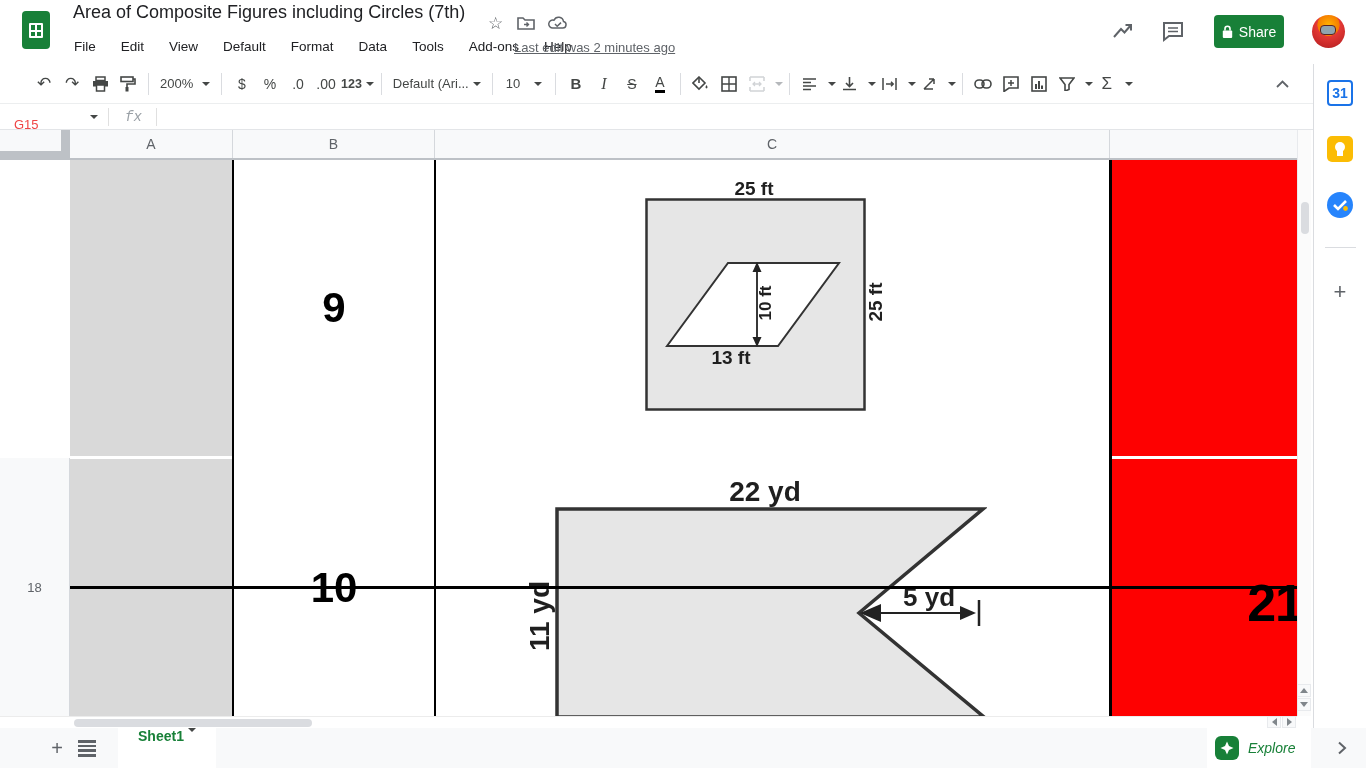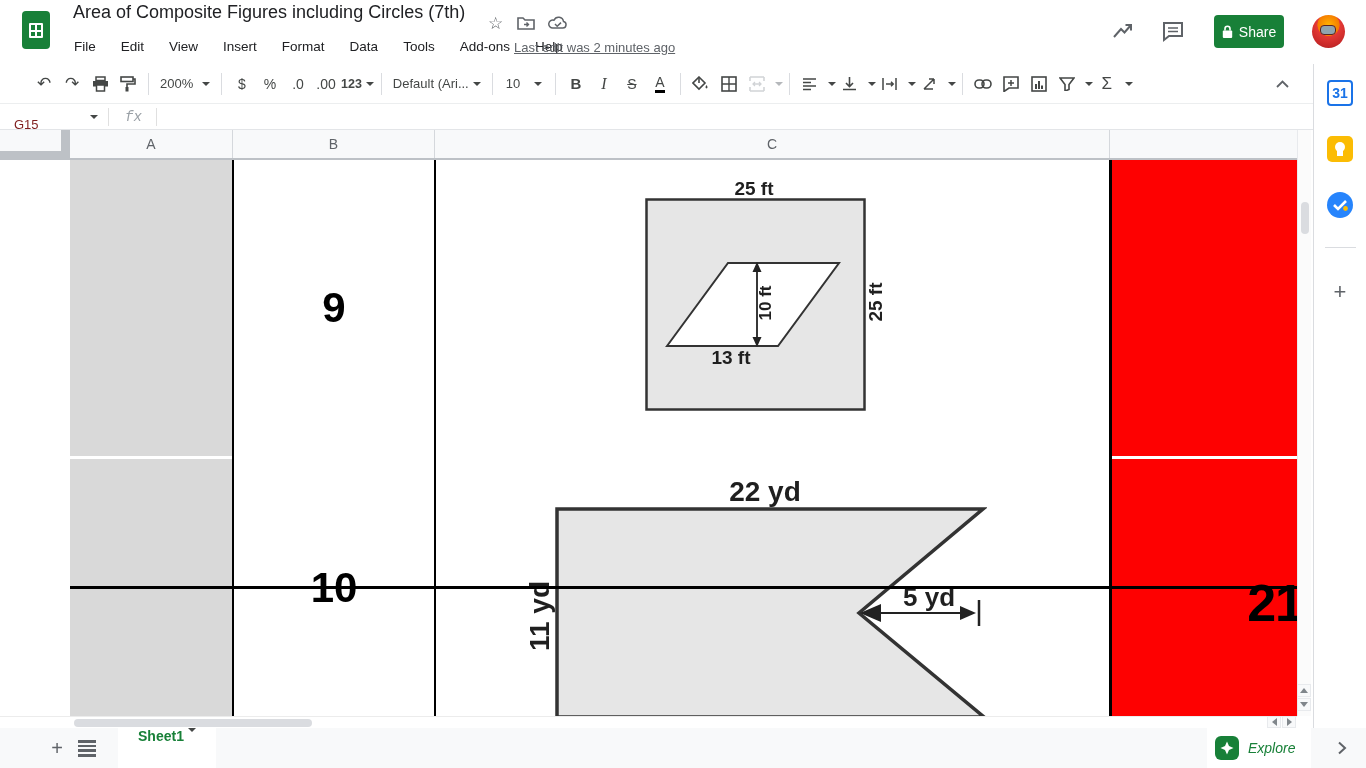--- a/index.html
+++ b/index.html
@@ -42,21 +42,21 @@
   .tbtn.bold { font-weight:bold; font-size:15px; }
   .tbtn.italic { font-style:italic; font-family:"Liberation Serif", serif; font-size:16px; }
   .tbtn.strike span { text-decoration:line-through; }
   #text-color span { border-bottom:3px solid #000; line-height:15px; font-size:14px; }
   #fill-color svg, .tbtn svg { display:block; }
   .dim-icon { opacity:.45; }
   #collapse-toolbar { margin-left:auto; margin-right:18px; color:#5f6368; }
 
   
   #formula-bar { position:absolute; left:0; top:104px; width:1313px; height:26px; background:#fff; border-bottom:1px solid #e3e5e8; display:flex; align-items:center; }
-  #name-box { width:86px; padding-left:14px; font-size:13px; color:#7f1d1d;margin-top:15px; }
+  #name-box { width:86px; padding-left:14px; font-size:13px; color:#ef4444;margin-top:15px; }
   #name-caret { margin-right:10px; }
   .fdiv { width:1px; height:18px; background:#e0e0e0; }
   #fx-label { font-family:Liberation Mono, monospace; font-style:italic; color:#9aa0a6; font-size:14px; margin:0 14px 0 16px; }
 
   
   #gridwrap { position:absolute; left:0; top:130px; width:1297px; height:586px; overflow:hidden; background:#fff; }
   #colheaders { position:absolute; left:0; top:0; height:30px; width:1297px; background:#f8f9fa; border-bottom:2px solid #bdc1c6; }
   .colhead { position:absolute; top:0; height:28px; display:flex; align-items:center; justify-content:center; font-size:14px; color:#5f6368; border-right:1px solid #d5d8dc; }
   #corner { position:absolute; left:0; top:0; width:70px; height:28px; background:#f8f9fa; }
   #corner .cr { position:absolute; right:0; top:0; width:9px; height:28px; background:#bdc1c6; }
@@ -130,21 +130,21 @@
     <div id="cloud-icon" class="title-icon">
       <svg width="20" height="14" viewBox="0 0 20 14">
           <path d="M5 12 a4 4 0 1 1 1-7.8 a5 5 0 0 1 9.5 1.3 a3.3 3.3 0 0 1-.7 6.5 z" fill="none" stroke="#5f6368" stroke-width="1.5"></path>
           <path d="M7 8 l2.2 2.2 L13 6.6" fill="none" stroke="#5f6368" stroke-width="1.5"></path>
         </svg>
     </div>
     <div id="menubar">
       <span class="menu-item">File</span>
       <span class="menu-item">Edit</span>
       <span class="menu-item">View</span>
-      <span class="menu-item">Insert</span>
+      <span class="menu-item">Default</span>
       <span class="menu-item">Format</span>
       <span class="menu-item">Data</span>
       <span class="menu-item">Tools</span>
       <span class="menu-item">Add-ons</span>
       <span class="menu-item">Help</span>
     </div>
     <span id="last-edit">Last edit was 2 minutes ago</span>
     <div id="trend-icon">
       <svg width="26" height="26" viewBox="0 0 26 26">
           <path d="M4 19 L11 11 L14.5 14.5 L21 7" fill="none" stroke="#5f6368" stroke-width="2"></path>
@@ -314,20 +314,21 @@
       <div class="colhead" style="left:70px; width:163px;">A</div>
       <div class="colhead" style="left:233px; width:202px;">B</div>
       <div class="colhead" style="left:435px; width:675px;">C</div>
       <div class="colhead" style="left:1110px; width:187px; border-right:none;"></div>
     </div>
     <div id="corner">
         <div class="cr"></div>
         <div class="cb"></div>
       </div>
 
+    <div class="rowhead" style="top:328px; height:258px; border-bottom:none;">18</div>
 
     <div class="cell cellA" style="left:70px; top:30px; width:163px; height:296px;"></div>
     <div class="cell cellB" style="left:233px; top:30px; width:202px; height:296px;">9</div>
     <div class="cell cellC" style="left:435px; top:30px; width:675px; height:296px;"></div>
     <div class="cell cellD" style="left:1110px; top:30px; width:187px; height:296px;"></div>
 
     <div class="cell cellA" style="left:70px; top:329px; width:163px; height:257px;"></div>
     <div class="cell cellB" style="left:233px; top:329px; width:202px; height:257px;">10</div>
     <div class="cell cellC" style="left:435px; top:329px; width:675px; height:257px;"></div>
     <div class="cell cellD" style="left:1110px; top:329px; width:187px; height:257px;padding-left:45px;">

